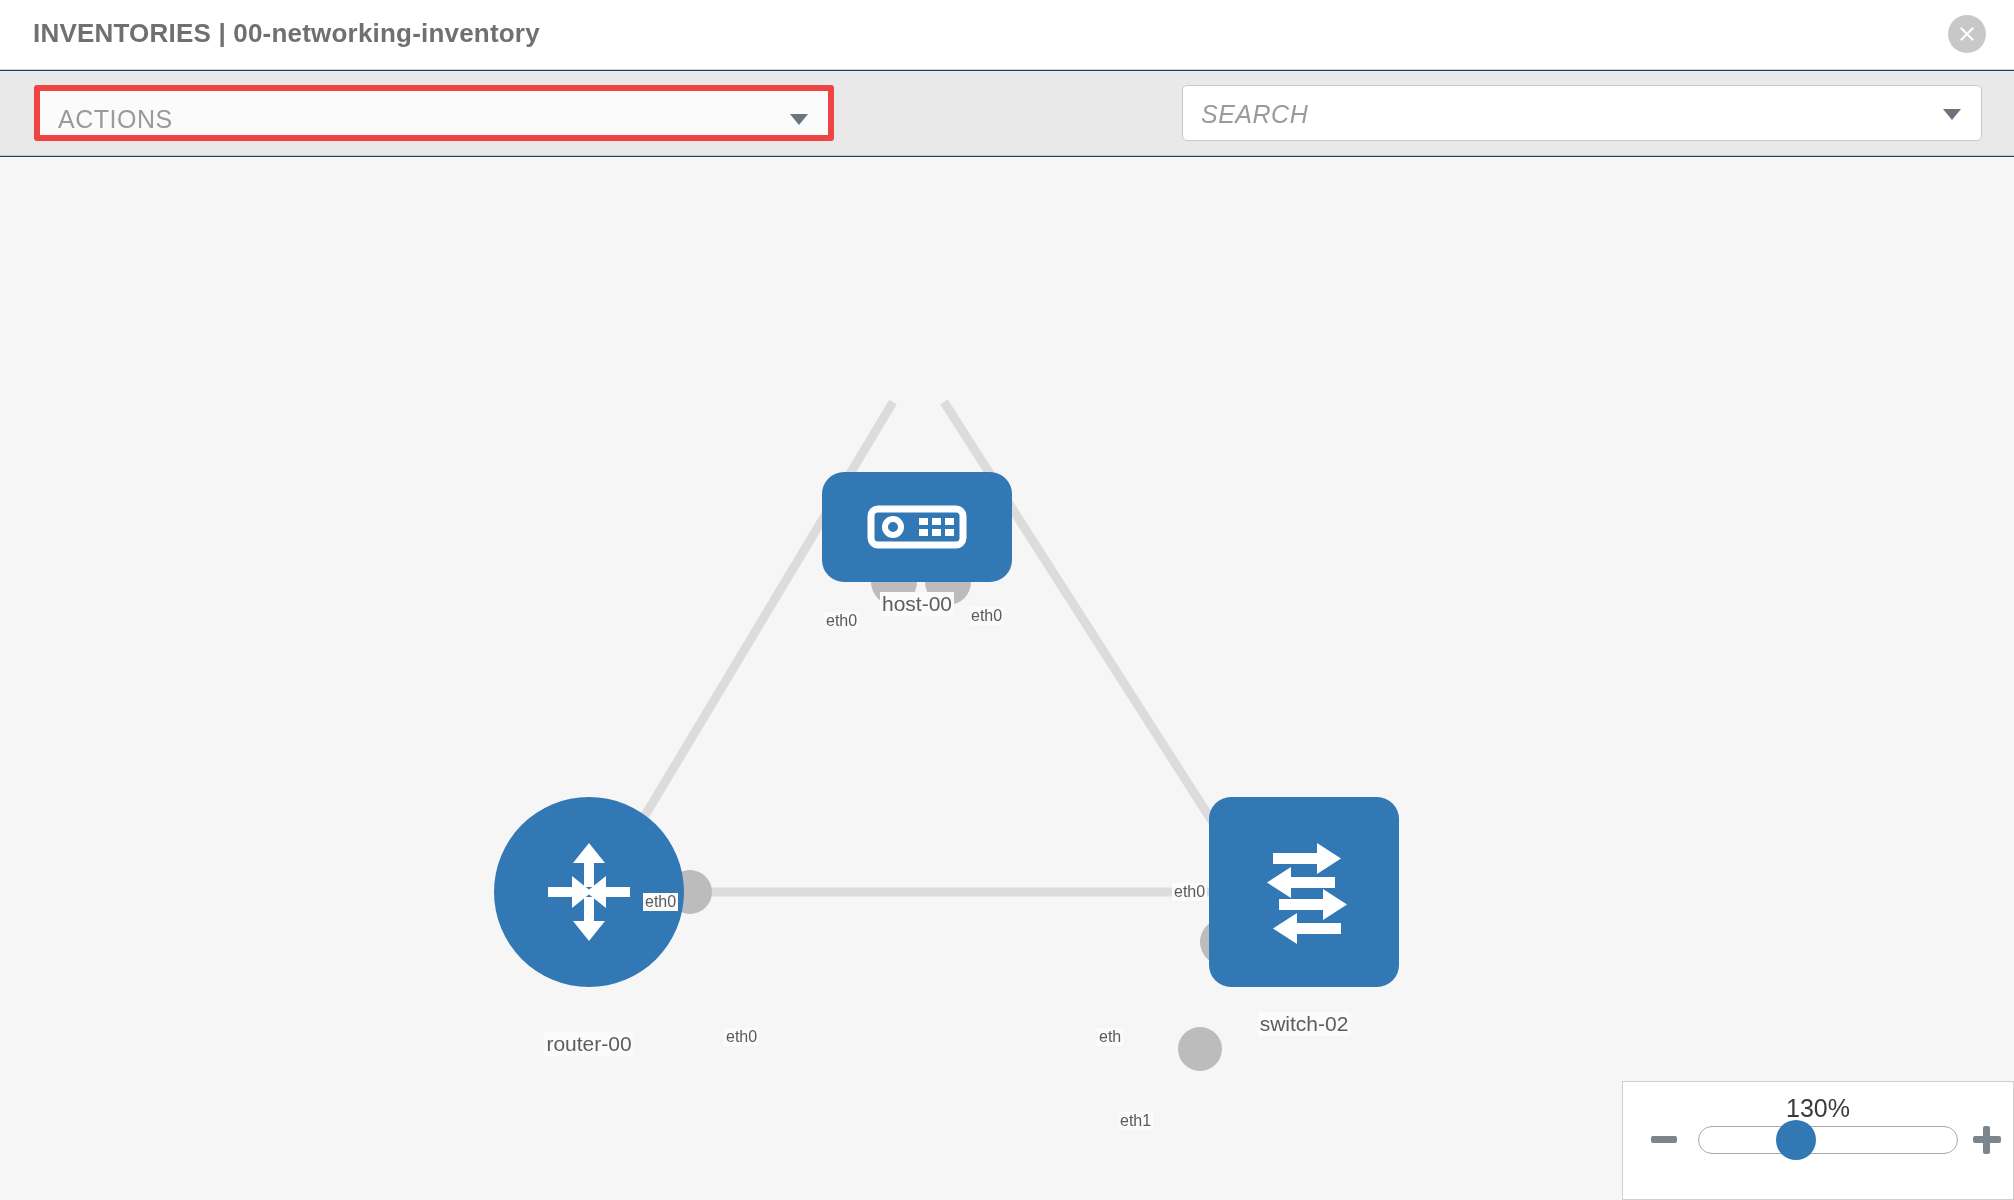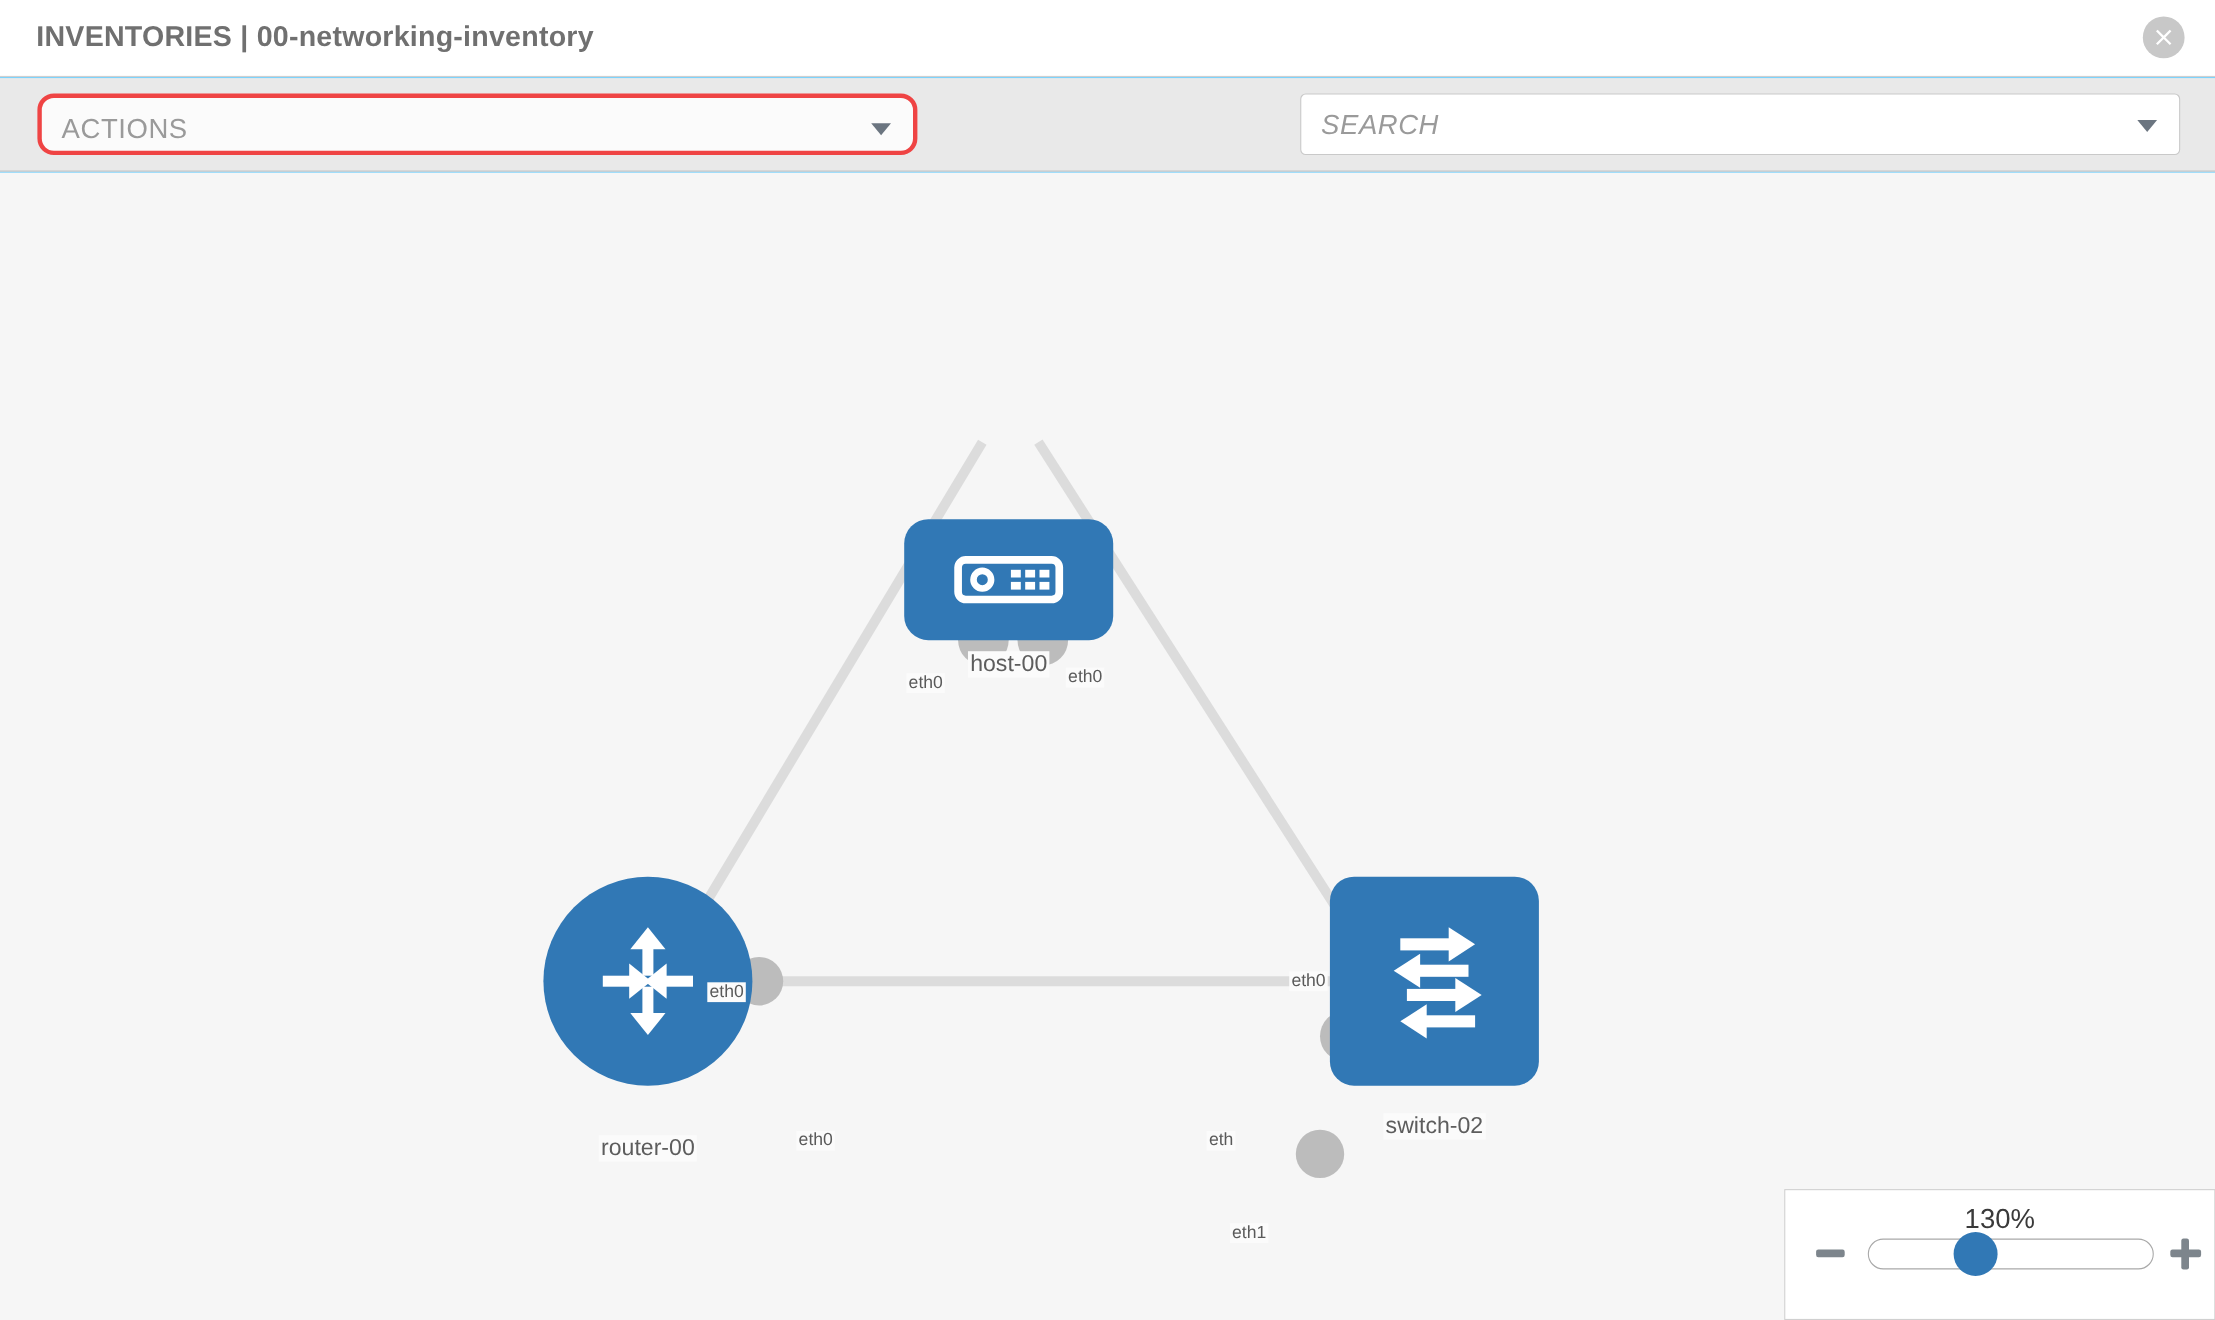--- a/index.html
+++ b/index.html
@@ -2,21 +2,21 @@
 <html><head>
 <meta charset="utf-8">
 <style>
   * { box-sizing: border-box; margin: 0; padding: 0; }
   html, body {
     width: 2014px; height: 1200px;
     background: #ffffff;
     font-family: "Liberation Sans", sans-serif;
     overflow: hidden;
   }
-  #app { position: relative; width: 2014px; height: 1200px; background: #7dd3fc; }
+  #app { position: relative; width: 2014px; height: 1200px; background: #0c4a6e; }
 
   
   .header {
     position: absolute; top: 0; left: 0;
     width: 2014px; height: 70px;
     background: #ffffff;
     border-bottom: 1px solid #cfcfcf;
   }
   .header-title {
     position: absolute; left: 33px; top: 18px;
@@ -38,22 +38,22 @@
   .toolbar {
     position: absolute; top: 71px; left: 0;
     width: 2014px; height: 85px;
     background: #e9e9e9;
     border-bottom: 1px solid #c4c4c4;
   }
   .actions-select {
     position: absolute; left: 34px; top: 14px;
     width: 800px; height: 56px;
     background: #fbfbfb;
-    border: 4px solid #ef4444;
-    border-radius: 15px;
+    border: 6px solid #ef4444;
+    border-radius: 3px;
     cursor: pointer;
   }
   .actions-label {
     position: absolute; left: 18px; top: 14px;
     font-size: 25px; color: #9a9a9a;
     letter-spacing: 0.5px;
   }
   .caret {
     position: absolute; right: 20px; top: 23px;
     width: 0; height: 0;

